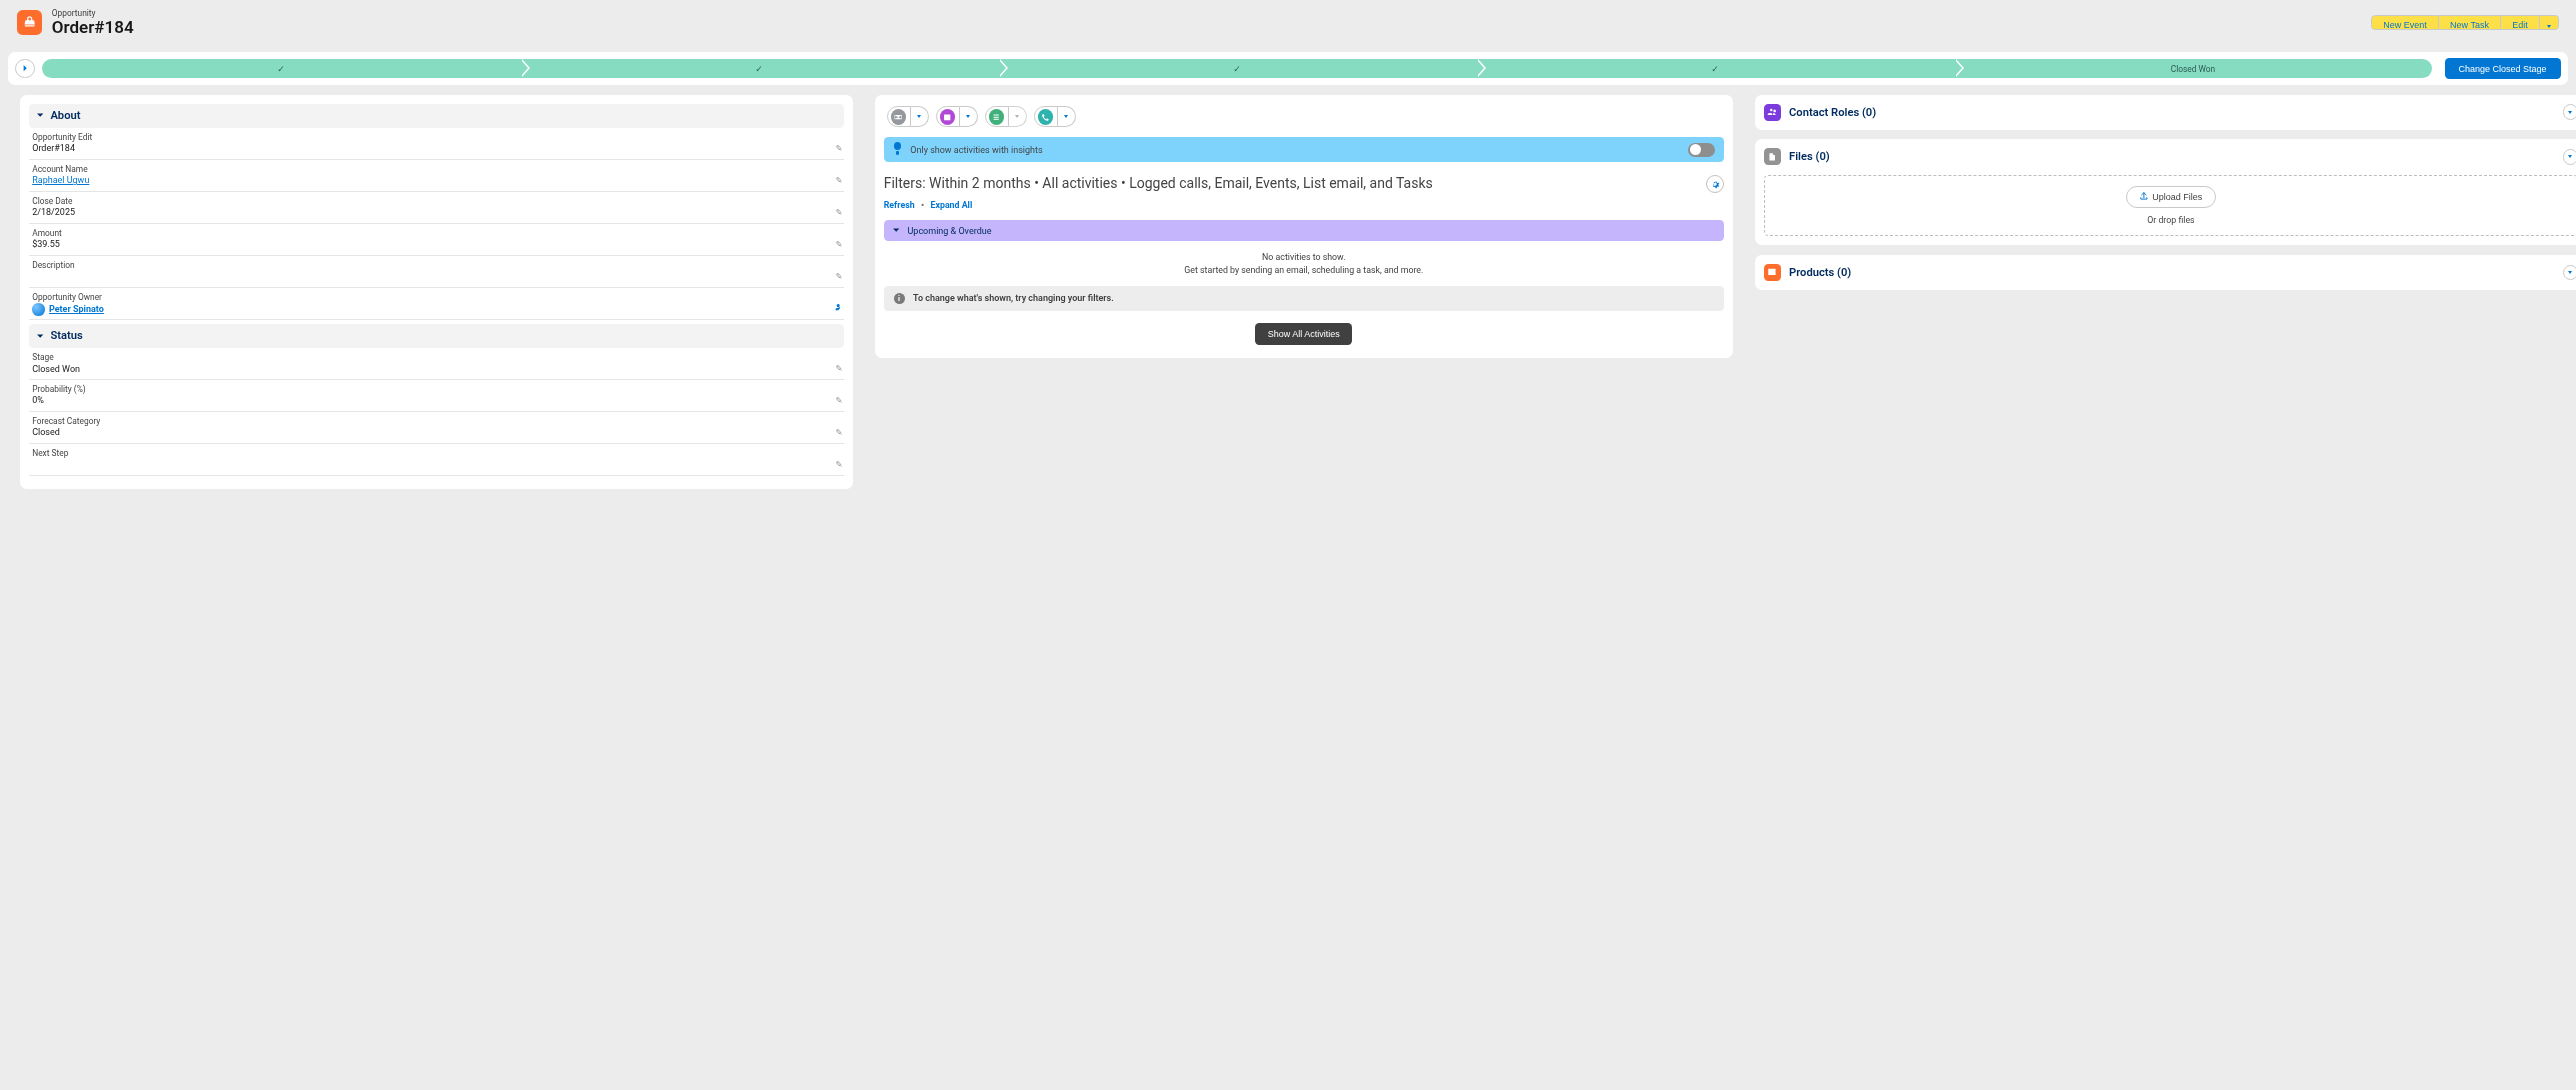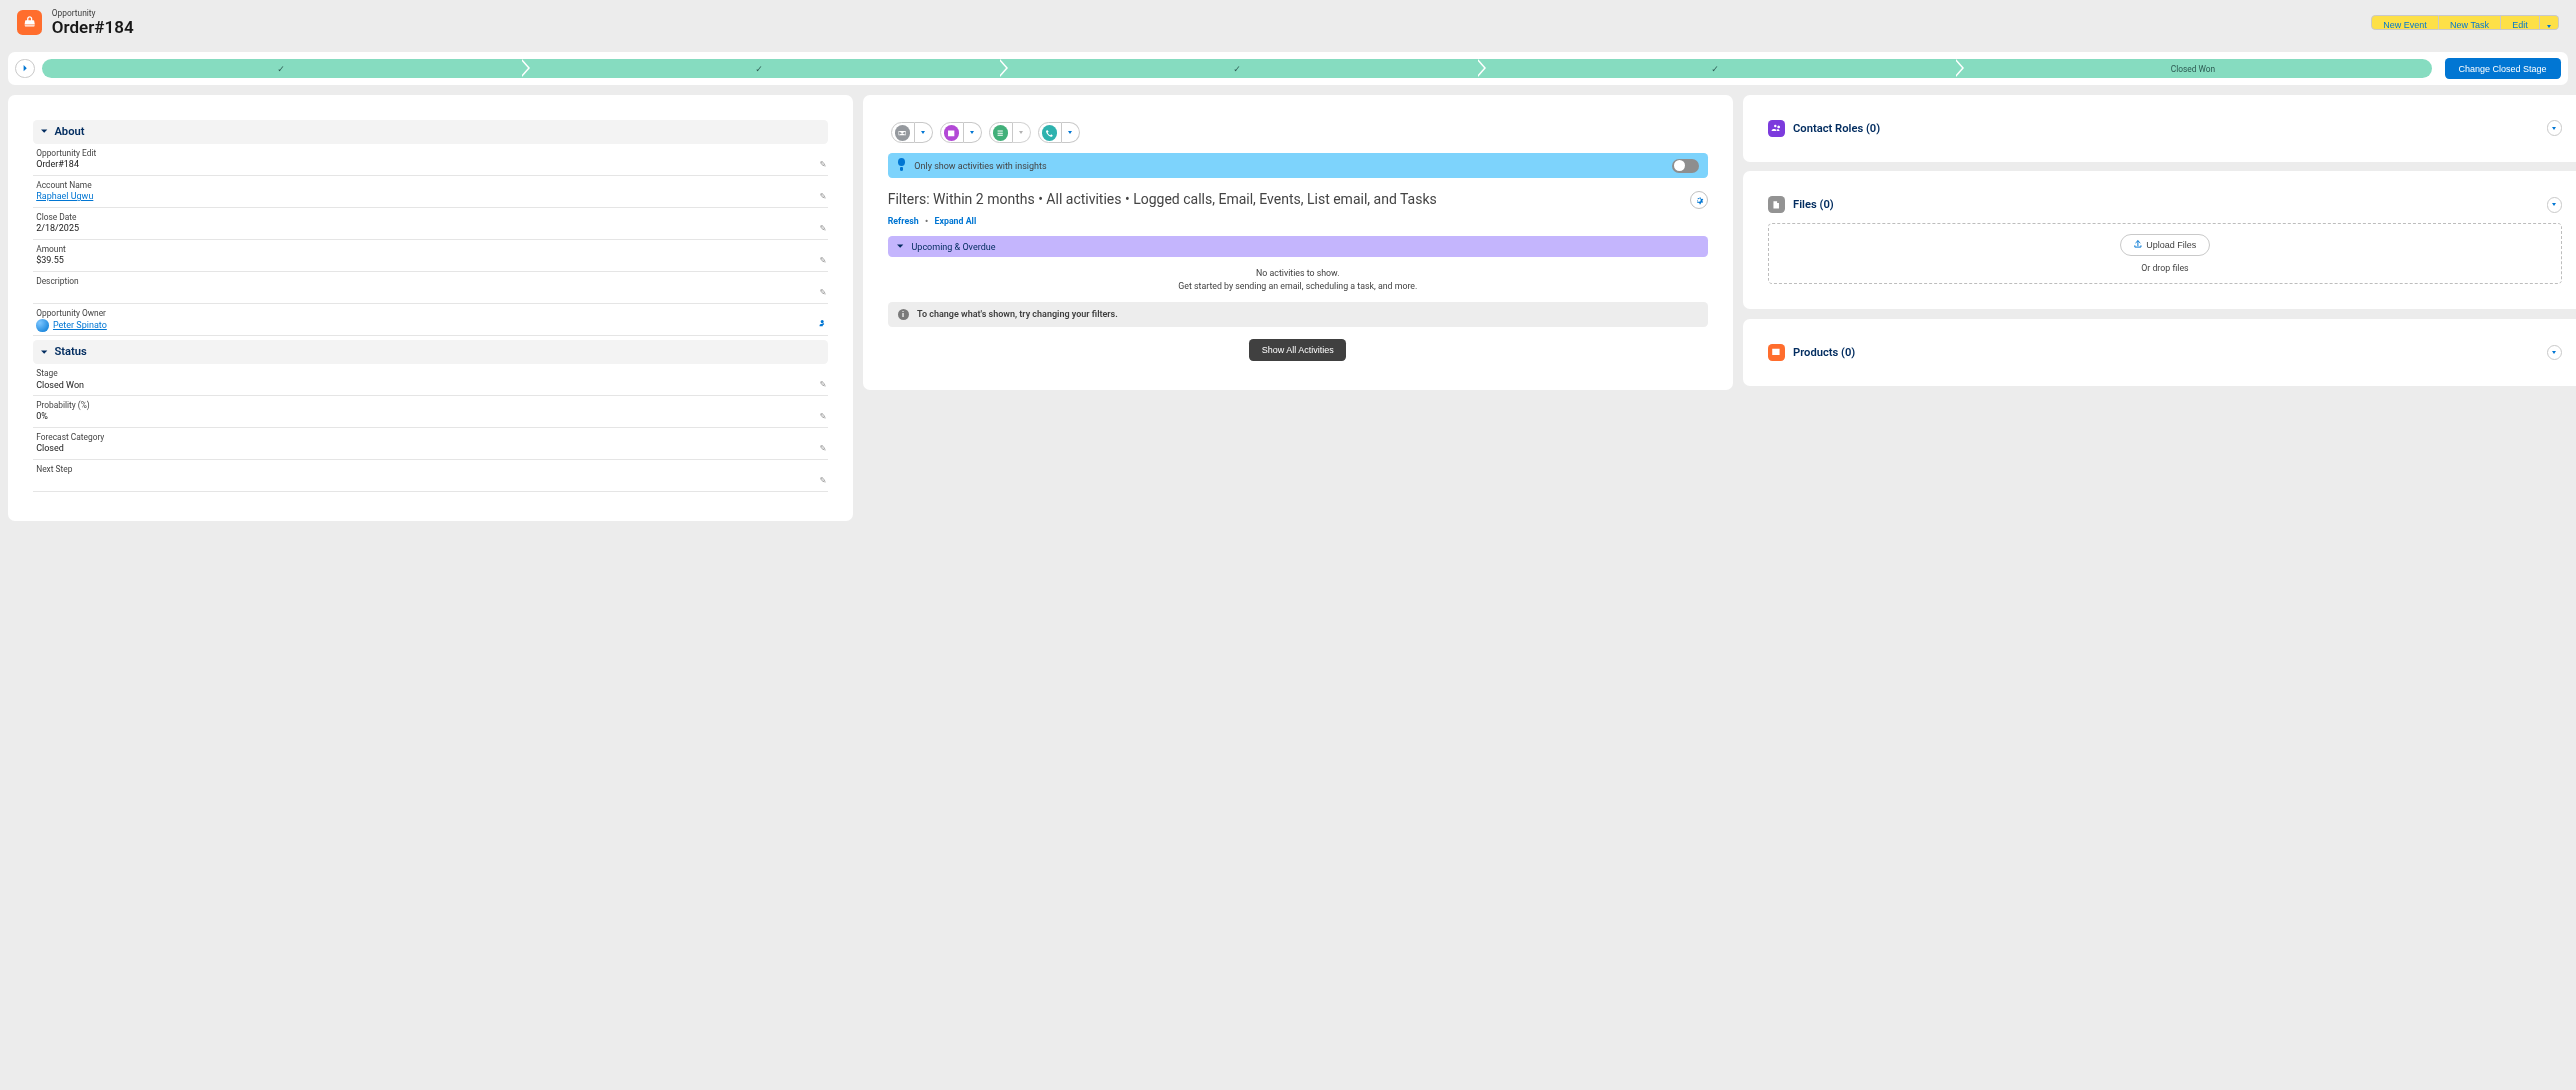--- a/index.html
+++ b/index.html
@@ -122,21 +122,22 @@
     padding: 9.8px 8.4px;
     align-items: flex-start;
   }
   .col-left  { flex: 0 0 33%; }
   .col-mid   { flex: 0 0 34%; }
   .col-right { flex: 0 0 33%; }
 
   .card {
     background: #fff;
     border-radius: 7px;
-    padding: 25px;
+    padding: 9px;
+    margin-left: 12px;
   }
   .card + .card { margin-top: 9.8px; }
 
   
   .section {
     margin-bottom: 4.2px;
   }
   .section-header {
     background: #f3f3f3;
     border-radius: 4.2px;
@@ -171,21 +172,21 @@
   }
   .field-value a { color: #0176d3; text-decoration: underline; }
   .edit-pencil {
     position: absolute;
     right: 1.4px;
     bottom: 5.6px;
     color: #8e8e8e;
     font-size: 8.4px;
     cursor: pointer;
   }
-  .owner-row { display:flex; align-items:center; gap:4.2px; }
+  .owner-row { display:flex; align-items:center; gap:4.2px;font-weight:bold; }
   .owner-avatar {
     width: 12.6px; height: 12.6px; border-radius: 50%;
     background: radial-gradient(circle at 30% 30%, #7cc6ff, #0176d3);
     display:inline-block; flex-shrink:0;
   }
   .owner-change {
     position: absolute; right: 1.4px; bottom: 5.6px;
     font-size: 8.4px; color: #0176d3; cursor:pointer;
   }
 

